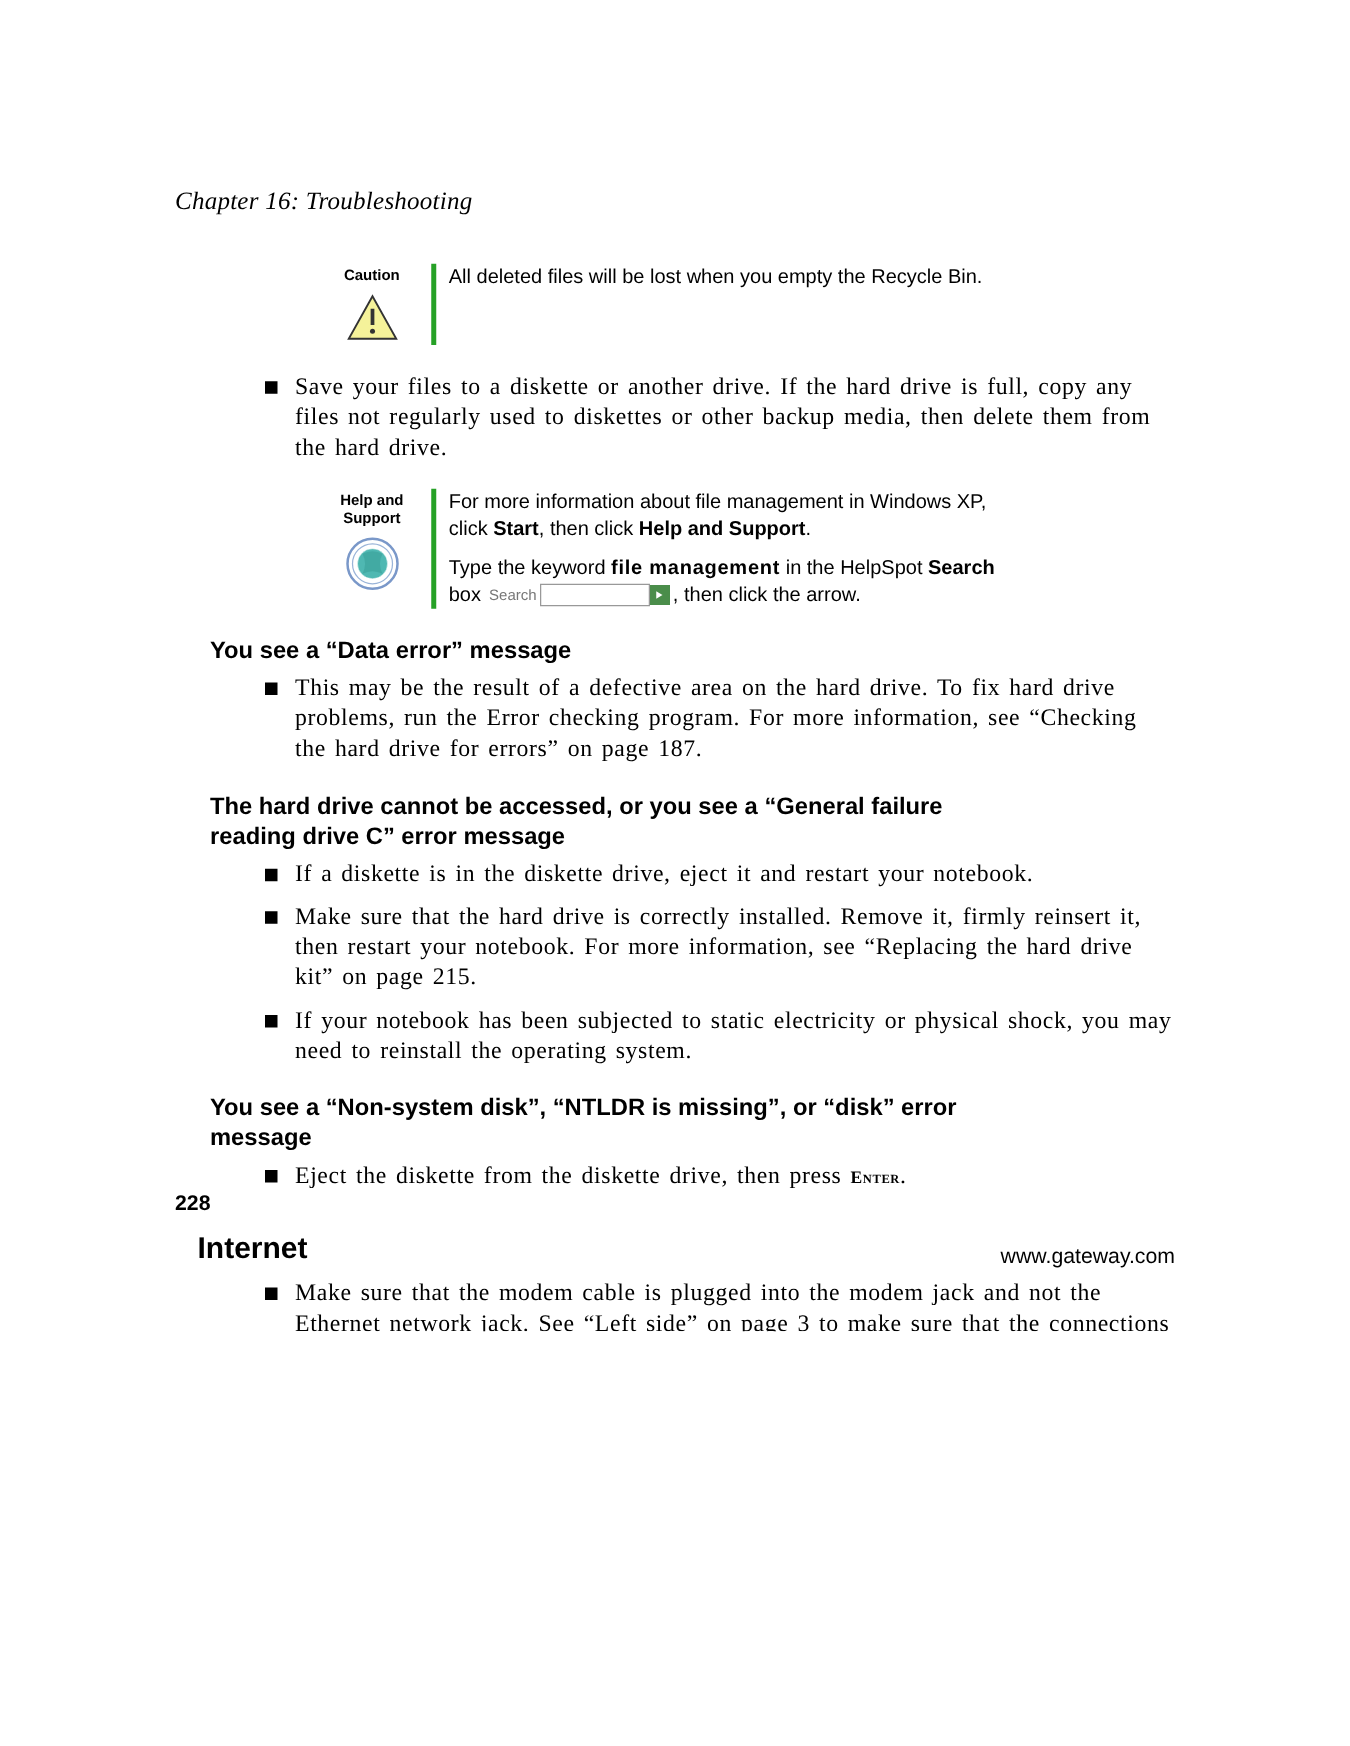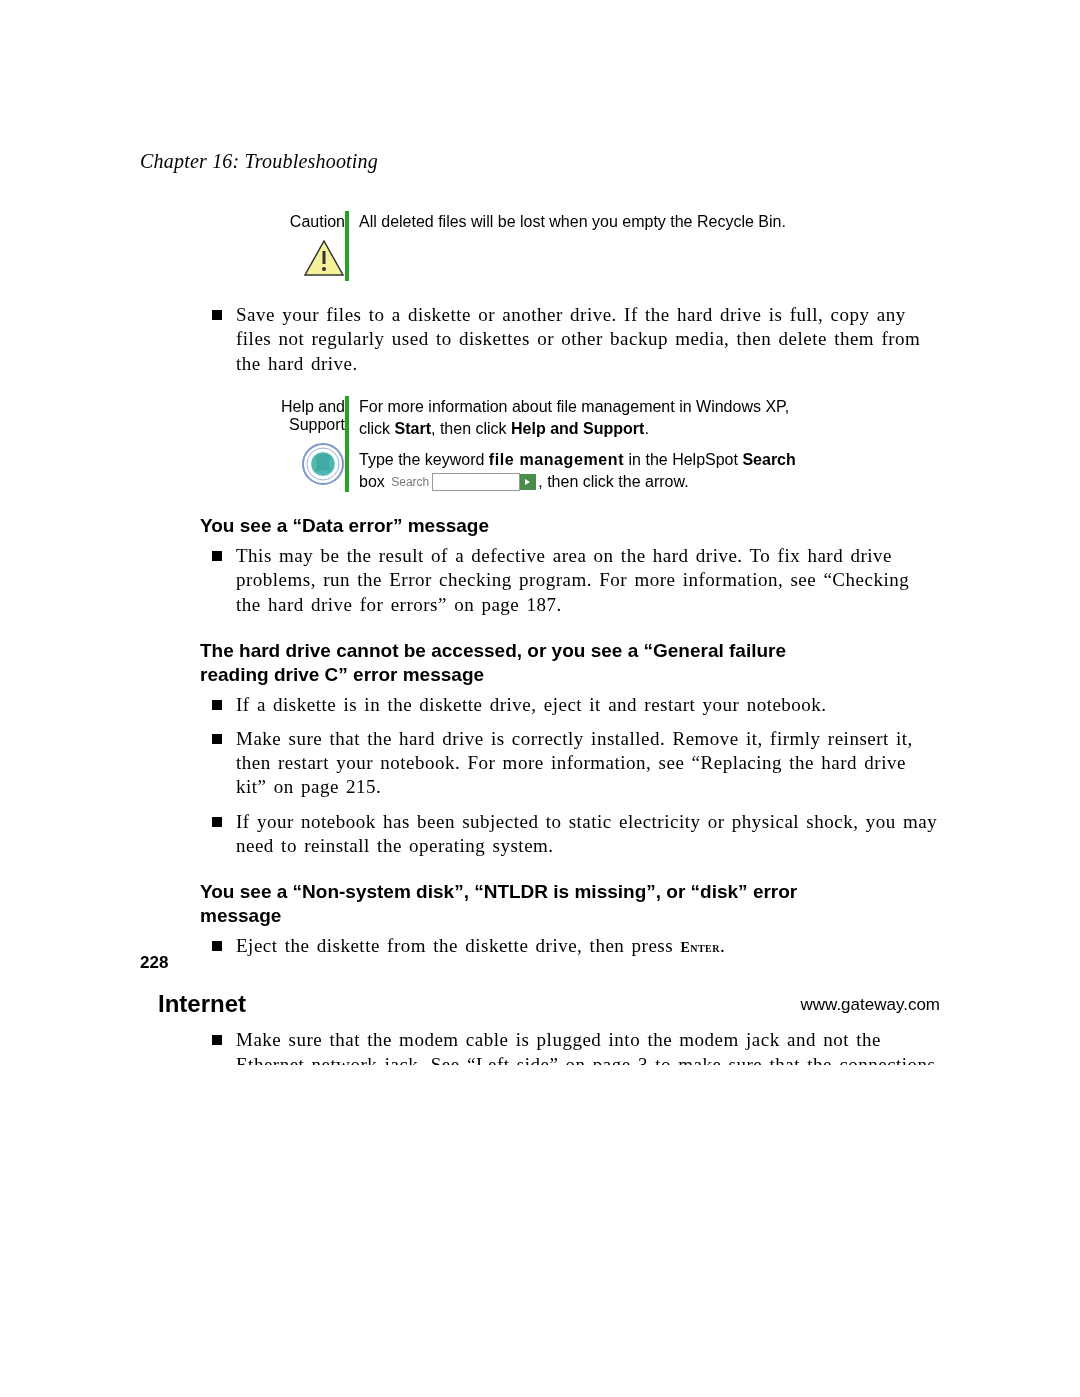--- a/index.html
+++ b/index.html
@@ -24,24 +24,24 @@
     letter-spacing: 0.2px;
   }
   .callout {
     display: flex;
     margin-left: 110px;
     margin-bottom: 12px;
   }
   .callout-label-col {
     width: 95px;
     font-family: Arial, Helvetica, sans-serif;
-    font-weight: normal;
-    font-size: 16px;
+    font-weight: bold;
+    font-size: 12px;
     padding-top: 2px;
-    text-align: right;
+    text-align: center;
   }
   .callout-icon {
     margin-top: 8px;
   }
   .callout-divider {
     width: 4px;
     background: #26a126;
     margin-right: 10px;
     flex-shrink: 0;
   }
@@ -101,21 +101,21 @@
     font-family: Georgia, "Times New Roman", serif;
     font-size: 19px;
     line-height: 1.28;
     letter-spacing: 0.5px;
     word-spacing: 2px;
   }
   .subhead {
     font-family: Arial, Helvetica, sans-serif;
     font-weight: bold;
     font-size: 19px;
-    margin-left: 60px;
+    margin-left: 28px;
     margin-top: 22px;
     margin-bottom: 2px;
     line-height: 1.25;
   }
   .section-head {
     font-family: Arial, Helvetica, sans-serif;
     font-weight: bold;
     font-size: 24px;
     margin-left: 18px;
     margin-top: 32px;

